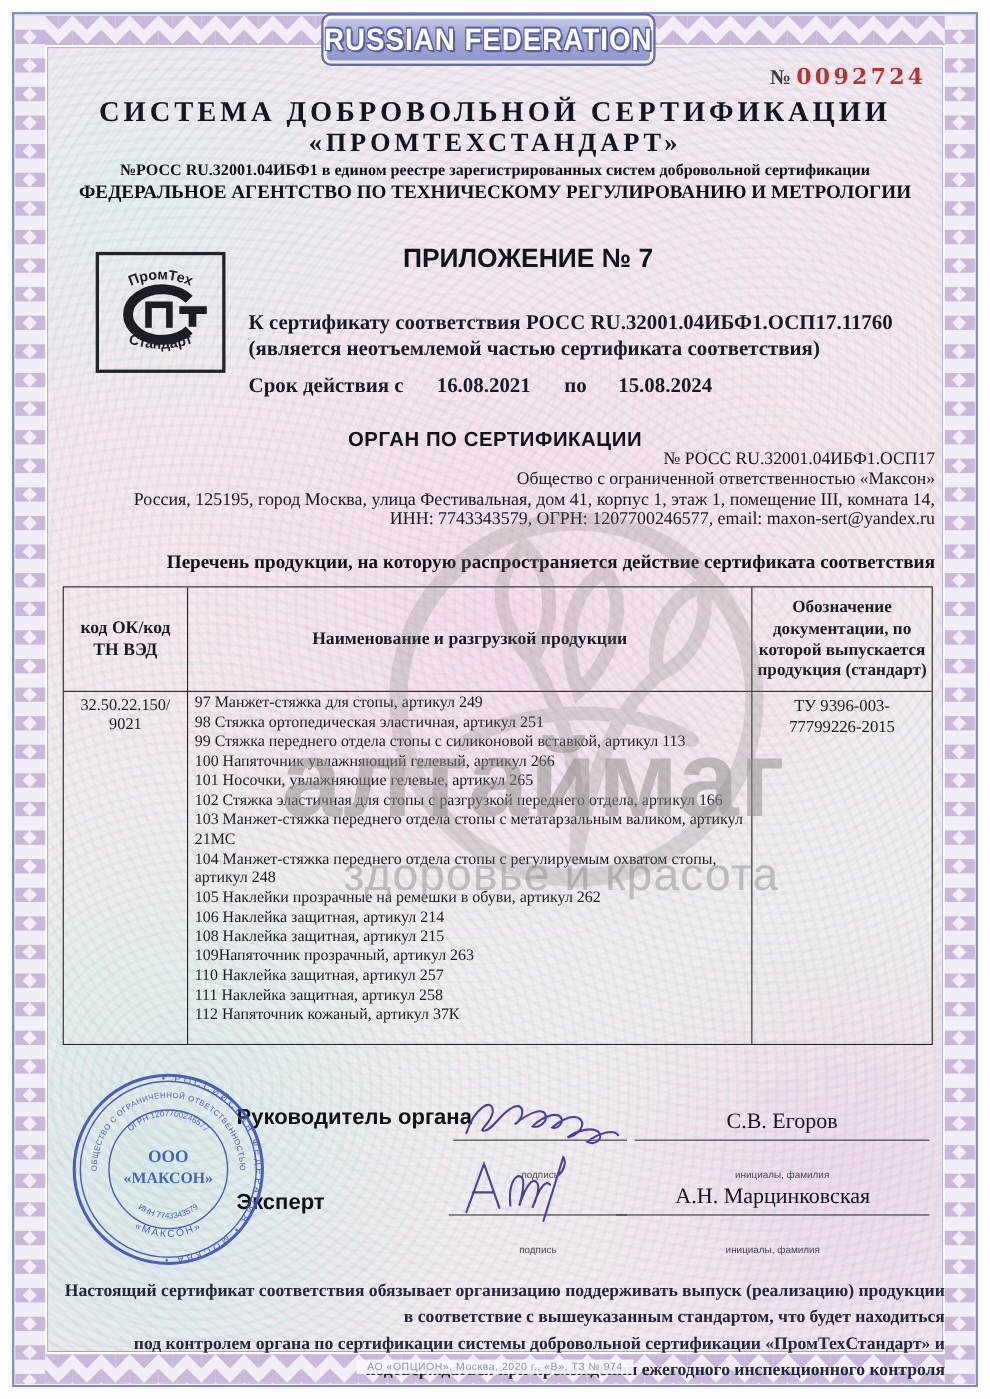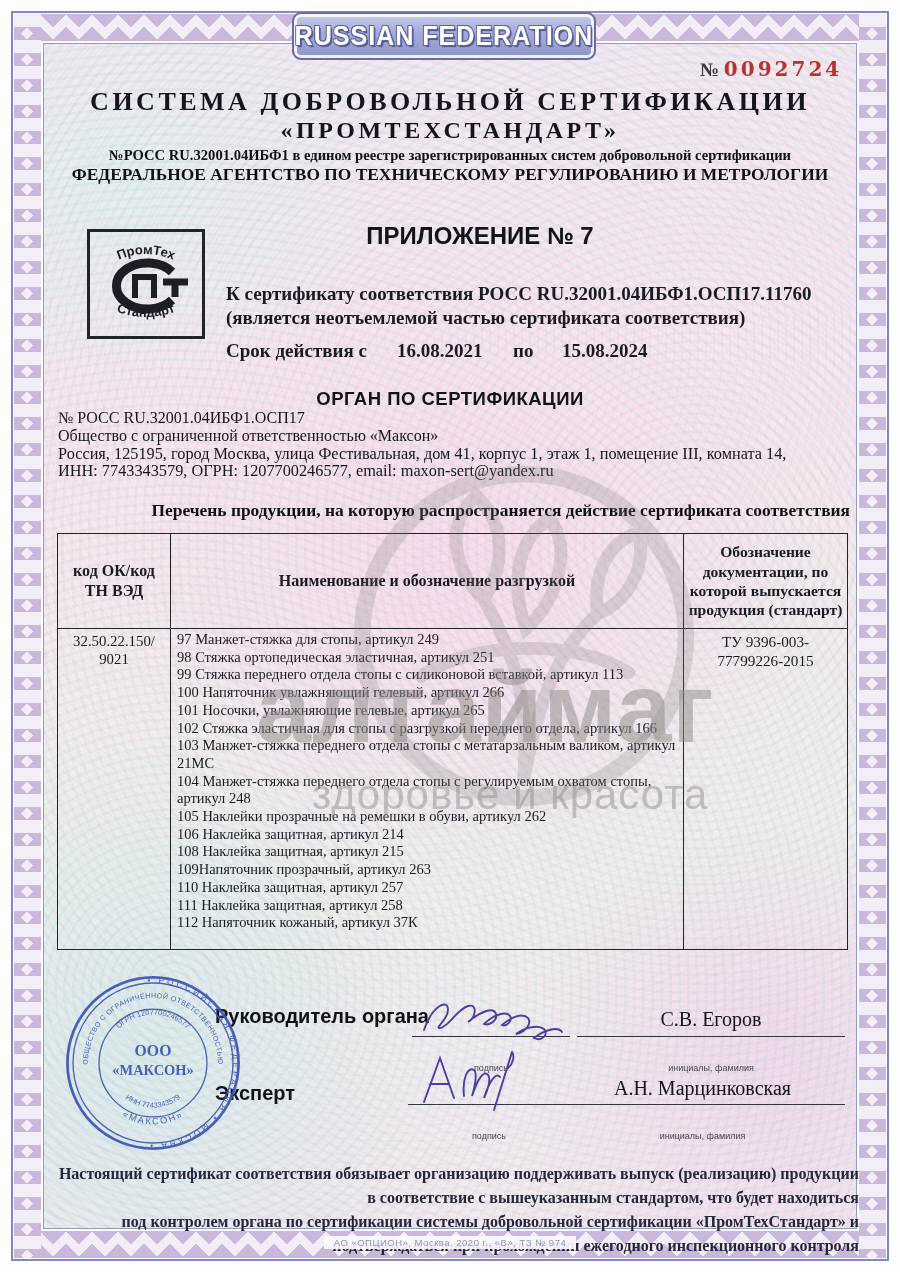--- a/index.html
+++ b/index.html
@@ -59,21 +59,21 @@
     font-family:"Liberation Sans", sans-serif; font-weight:bold; font-size:24px; color:#13131c; }
   .annex-l1 { position:absolute; left:226px; top:283px; font-size:19px; font-weight:600; }
   .annex-l2 { position:absolute; left:226px; top:307px; font-size:19px; font-weight:600; }
   .validity { position:absolute; left:226px; top:340px; font-size:19px; font-weight:600; }
   .validity .d1 { position:absolute; left:171px; font-weight:700; white-space:nowrap; }
   .validity .po { position:absolute; left:287px; font-weight:600; }
   .validity .d2 { position:absolute; left:336px; font-weight:700; white-space:nowrap; }
   
   .org-title { position:absolute; left:50px; right:50px; top:388px; text-align:center;
     font-family:"Liberation Sans", sans-serif; font-weight:bold; font-size:18.5px; letter-spacing:0.5px; color:#13131c; }
-  .org-line { position:absolute; left:58px; right:50px; text-align:left; font-size:16px; color:#15151f; white-space:nowrap; }
+  .org-line { position:absolute; left:32px; right:50px; text-align:right; font-size:16px; color:#15151f; white-space:nowrap; }
   .org-no   { top:409px; }
   .org-name { top:427px; }
   .org-addr { top:444px; font-size:16.3px; }
   .org-cont { top:461px; font-size:16.3px; }
   .list-title { position:absolute; left:50px; right:50px; top:500px; text-align:right;
     font-size:17.4px; font-weight:bold; color:#101018; }
   
   .prod-table { position:absolute; left:57px; top:533px; width:789px; height:415px;
     border:1.6px solid #23232b; display:grid; grid-template-columns:112px 1fr 164px; grid-template-rows:95px 1fr;
     background:transparent; z-index:2; }
@@ -180,21 +180,21 @@
 
   <div class="org-title">ОРГАН ПО СЕРТИФИКАЦИИ</div>
   <div class="org-line org-no">№ РОСС RU.32001.04ИБФ1.ОСП17</div>
   <div class="org-line org-name">Общество с ограниченной ответственностью «Максон»</div>
   <div class="org-line org-addr">Россия, 125195, город Москва, улица Фестивальная, дом 41, корпус 1, этаж 1, помещение III, комната 14,</div>
   <div class="org-line org-cont">ИНН: 7743343579, ОГРН: 1207700246577, email: maxon-sert@yandex.ru</div>
   <div class="list-title">Перечень продукции, на которую распространяется действие сертификата соответствия</div>
 
   <div class="prod-table">
     <div class="cell head first c1">код ОК/код ТН ВЭД</div>
-    <div class="cell head c2">Наименование и обозначение разгрузкой</div>
+    <div class="cell head c2">Наименование и разгрузкой продукции</div>
     <div class="cell head c3">Обозначение документации, по которой выпускается продукция (стандарт)</div>
     <div class="cell first code-cell">
       <div>32.50.22.150/</div>
       <div>9021</div>
     </div>
     <div class="cell products-cell">
         <div class="product-line">97 Манжет-стяжка для стопы, артикул 249</div>
         <div class="product-line">98 Стяжка ортопедическая эластичная, артикул 251</div>
         <div class="product-line">99 Стяжка переднего отдела стопы с силиконовой вставкой, артикул 113</div>
         <div class="product-line">100 Напяточник увлажняющий гелевый, артикул 266</div>

